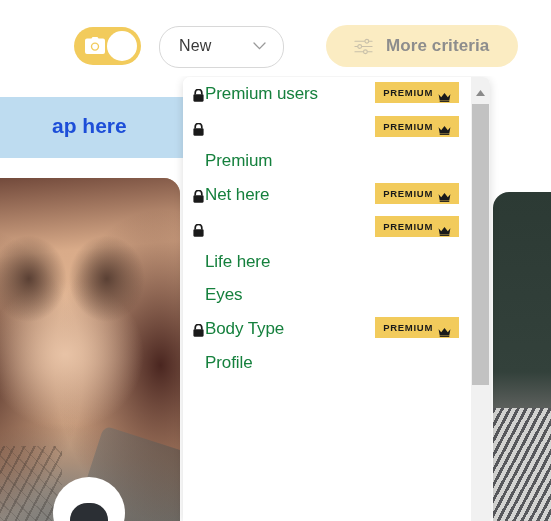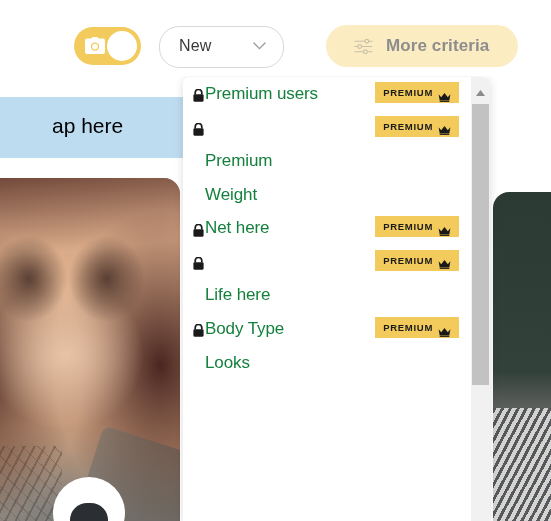--- a/index.html
+++ b/index.html
@@ -101,22 +101,22 @@
   .banner {
     position: absolute;
     left: -60px; top: 97px;
     width: 250px; height: 61px;
     background: #bedcf0;
   }
   .banner .banner-text {
     position: absolute;
     left: 112px; top: 17px;
     font-size: 21px;
-    font-weight: 400;
-    color: #000000;
+    font-weight: 700;
+    color: #1d4ed8;
     white-space: nowrap;
   }
 
   .photo-card {
     position: absolute;
     left: -64px; top: 178px;
     width: 244px; height: 360px;
     border-radius: 16px;
     overflow: hidden;
     background: #caa88c;
@@ -332,24 +332,20 @@
           <span class="crown"><svg viewBox="0 0 13 10" aria-hidden="true">
               <path d="M0.6 2.2 L3.2 5.2 L6.5 0.9 L9.8 5.2 L12.4 2.2 L11.3 8.4 H1.7 Z" fill="#1a1a1a"></path>
               <rect x="1.7" y="8.8" width="9.6" height="1.1" fill="#1a1a1a"></rect>
             </svg></span>
         </span>
       </div>
       <div class="dd-item free">
         <span class="lock-spacer"></span>
         <span class="label">Premium</span>
       </div>
-      <div class="dd-item free">
-        <span class="lock-spacer"></span>
-        <span class="label">Weight</span>
-      </div>
       <div class="dd-item locked">
         <span class="lock"><svg viewBox="0 0 11 13" aria-hidden="true">
             <path d="M2.2 5.6 V3.7 a3.3 3.3 0 0 1 6.6 0 V5.6" fill="none" stroke="#1a1a1a" stroke-width="1.7"></path>
             <rect x="0.4" y="5.3" width="10.2" height="7.4" rx="1.1" fill="#1a1a1a"></rect>
           </svg></span>
         <span class="label">Net here</span>
         <span class="badge">
           <span class="badge-text">PREMIUM</span>
           <span class="crown"><svg viewBox="0 0 13 10" aria-hidden="true">
               <path d="M0.6 2.2 L3.2 5.2 L6.5 0.9 L9.8 5.2 L12.4 2.2 L11.3 8.4 H1.7 Z" fill="#1a1a1a"></path>
@@ -367,37 +363,41 @@
           <span class="crown"><svg viewBox="0 0 13 10" aria-hidden="true">
               <path d="M0.6 2.2 L3.2 5.2 L6.5 0.9 L9.8 5.2 L12.4 2.2 L11.3 8.4 H1.7 Z" fill="#1a1a1a"></path>
               <rect x="1.7" y="8.8" width="9.6" height="1.1" fill="#1a1a1a"></rect>
             </svg></span>
         </span>
       </div>
       <div class="dd-item free">
         <span class="lock-spacer"></span>
         <span class="label">Life here</span>
       </div>
+      <div class="dd-item free">
+        <span class="lock-spacer"></span>
+        <span class="label">Eyes</span>
+      </div>
       <div class="dd-item locked">
         <span class="lock"><svg viewBox="0 0 11 13" aria-hidden="true">
             <path d="M2.2 5.6 V3.7 a3.3 3.3 0 0 1 6.6 0 V5.6" fill="none" stroke="#1a1a1a" stroke-width="1.7"></path>
             <rect x="0.4" y="5.3" width="10.2" height="7.4" rx="1.1" fill="#1a1a1a"></rect>
           </svg></span>
         <span class="label">Body Type</span>
         <span class="badge">
           <span class="badge-text">PREMIUM</span>
           <span class="crown"><svg viewBox="0 0 13 10" aria-hidden="true">
               <path d="M0.6 2.2 L3.2 5.2 L6.5 0.9 L9.8 5.2 L12.4 2.2 L11.3 8.4 H1.7 Z" fill="#1a1a1a"></path>
               <rect x="1.7" y="8.8" width="9.6" height="1.1" fill="#1a1a1a"></rect>
             </svg></span>
         </span>
       </div>
       <div class="dd-item free">
         <span class="lock-spacer"></span>
-        <span class="label">Looks</span>
+        <span class="label">Profile</span>
       </div>
     </div>
 
   <div class="dd-scrollbar">
     <div class="sb-arrow">
       <svg width="9" height="6" viewBox="0 0 9 6" aria-hidden="true">
         <path d="M4.5 0 L9 6 L0 6 Z" fill="#8a8a8a"></path>
       </svg>
     </div>
     <div class="sb-thumb"></div>

